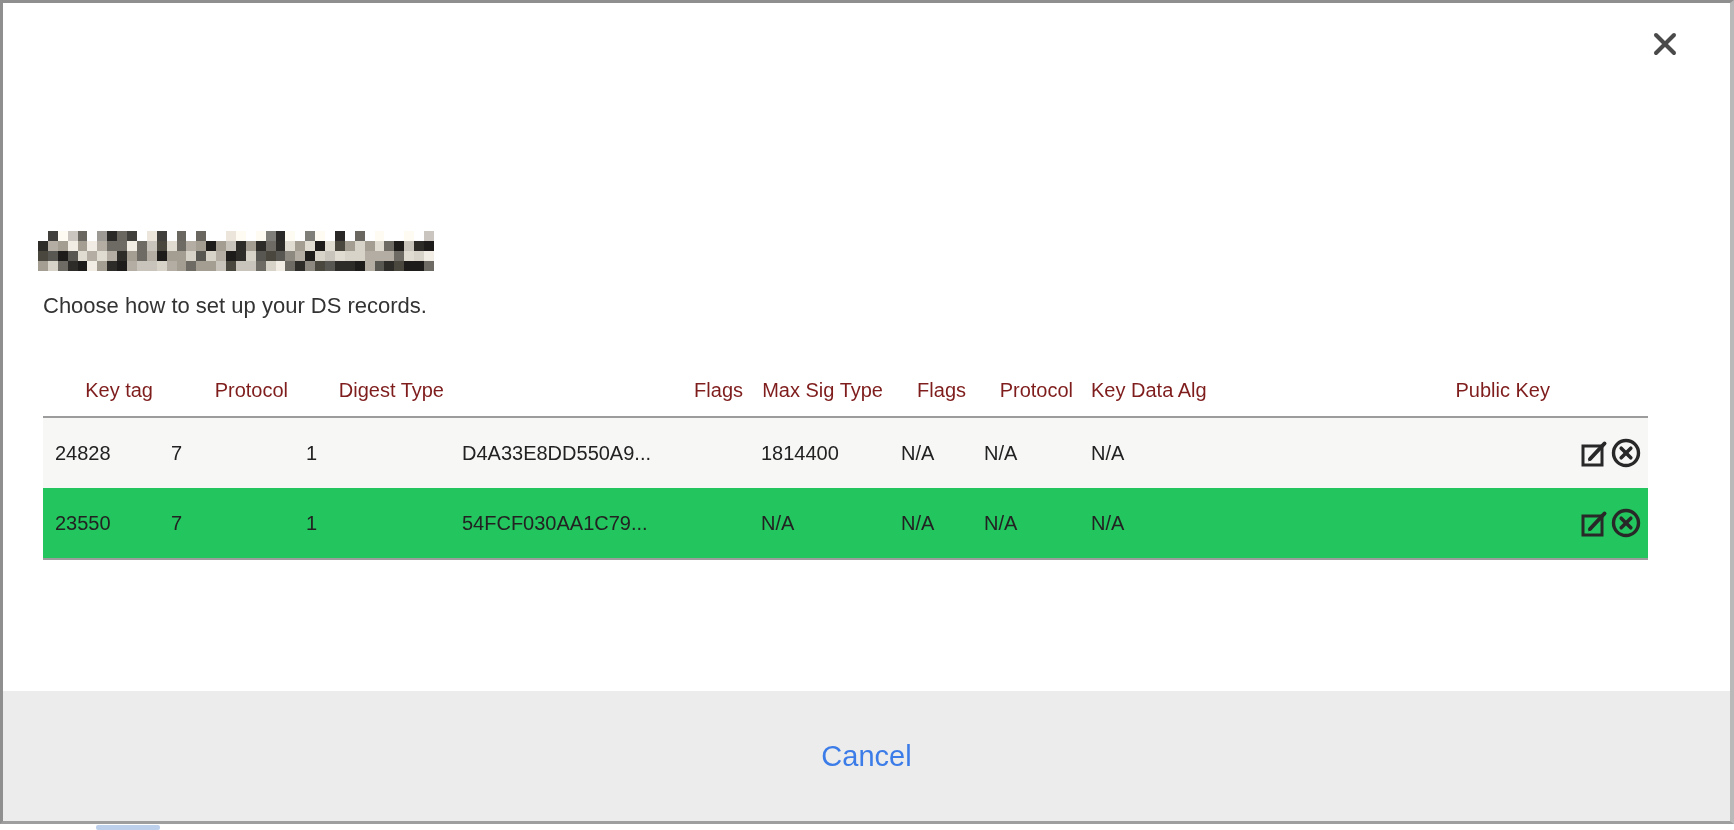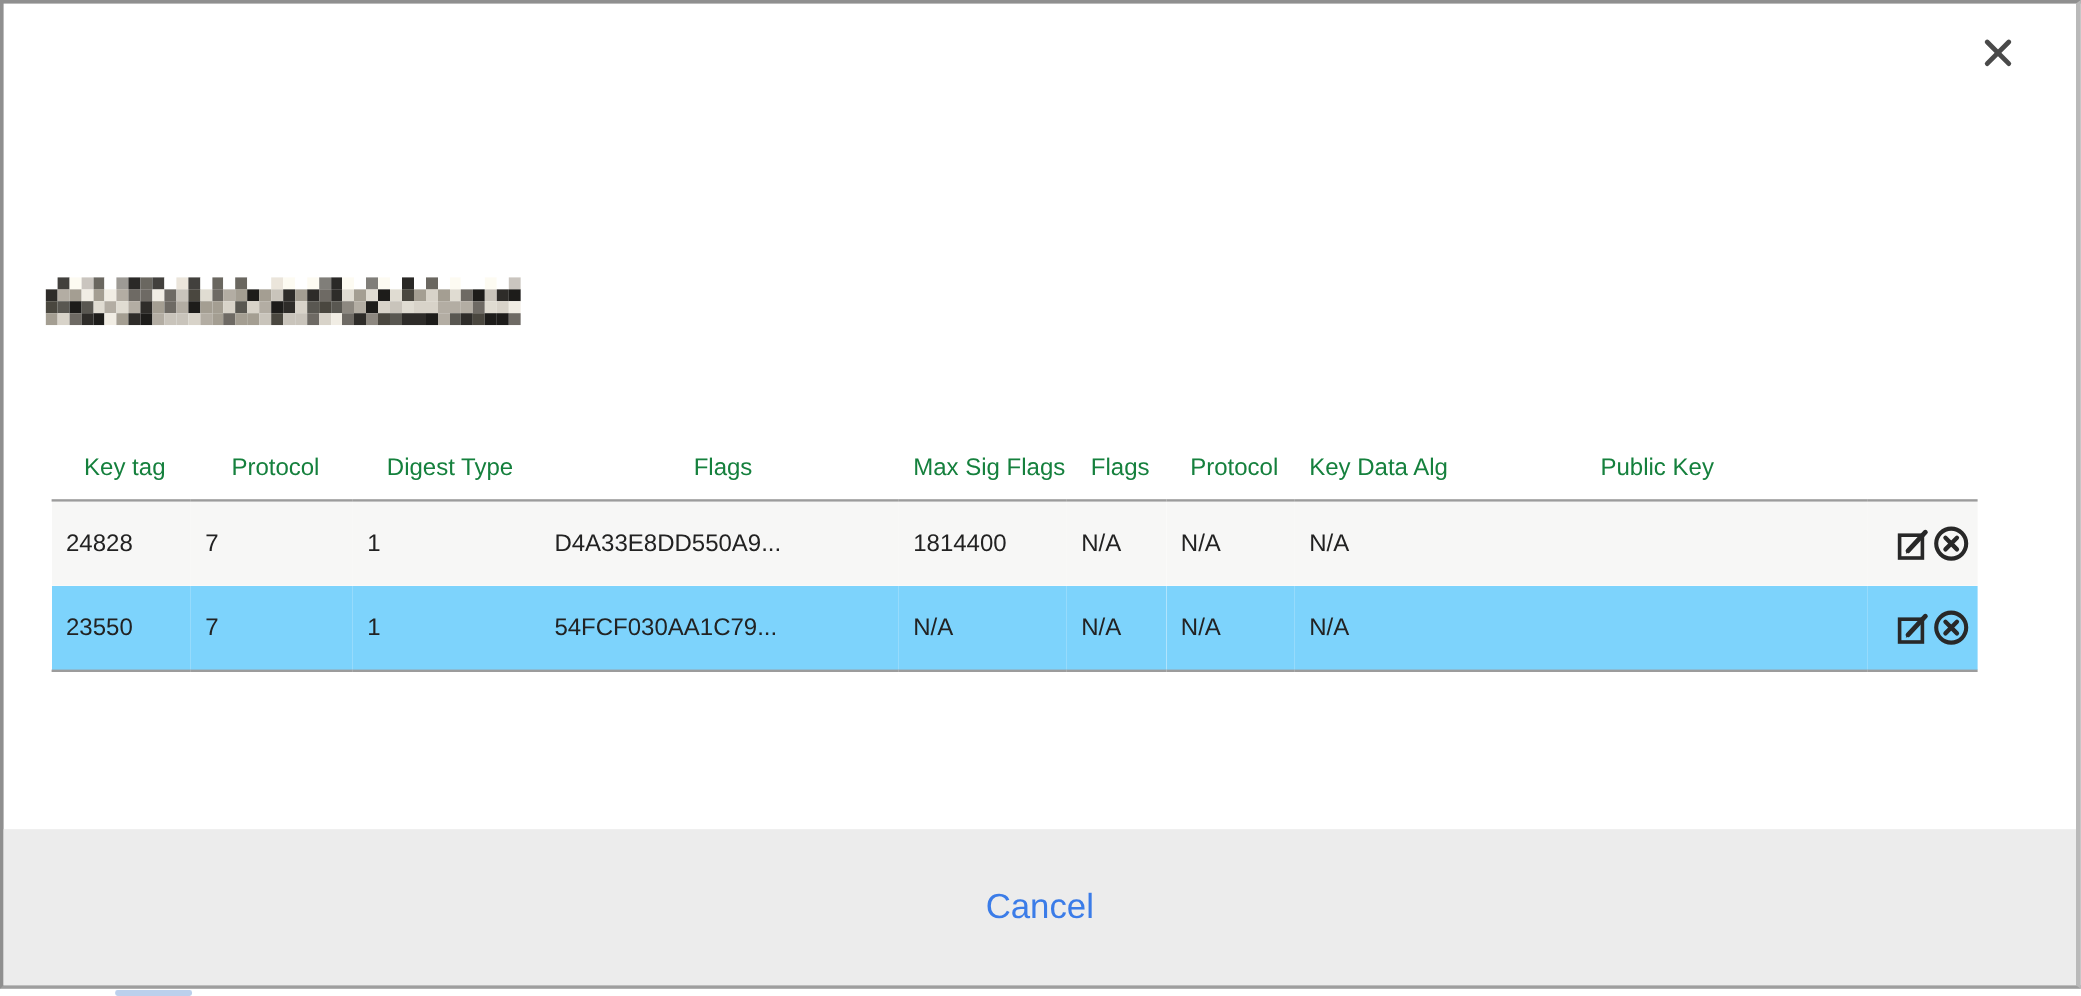--- a/index.html
+++ b/index.html
@@ -47,31 +47,31 @@
     position:absolute; left:40px; top:290px;
     font-size:22px; color:#333;
   }
 
   .ds-table {
     position:absolute; left:40px; top:362px; width:1605px;
     border-collapse:collapse; table-layout:fixed;
     font-size:20px; color:#222;
   }
   .ds-table th {
-    text-align:center; font-weight:400; color:#15803d;
+    text-align:right; font-weight:400; color:#7f1d1d;
     height:52px; padding:0 6px 0 12px; vertical-align:middle;
     white-space:nowrap;
   }
   .ds-table tbody { border-top:2px solid #9c9c9c; border-bottom:2px solid #9c9c9c; }
   .ds-table td {
     height:71px; padding:0 6px 0 12px; vertical-align:middle;
     white-space:nowrap; overflow:hidden;
   }
   .row-odd  { background:#f7f7f6; }
-  .row-even { background:#7dd3fc; }
+  .row-even { background:#22c55e; }
   .actions-cell { text-align:right; padding-right:6px !important; }
   .row-action { background:none; border:none; padding:0; cursor:pointer; vertical-align:middle; }
   .row-action + .row-action { margin-left:0px; }
   .row-action svg { display:block; }
 
   .add-ds-btn {
     position:absolute; left:40px; top:575px; width:212px; height:43px;
     background:#fff; border:3px solid #66971f; color:#5b9622;
     font-size:20px; font-family:"Liberation Sans", sans-serif; cursor:pointer;
   }
@@ -268,41 +268,42 @@
         <i style="background: rgb(29, 28, 26);"></i>
         <i style="background: rgb(179, 173, 163);"></i>
         <i style="background: rgb(89, 87, 81);"></i>
         <i style="background: rgb(46, 44, 41);"></i>
         <i style="background: rgb(74, 71, 63);"></i>
         <i style="background: rgb(29, 28, 26);"></i>
         <i style="background: rgb(29, 28, 26);"></i>
         <i style="background: rgb(110, 106, 100);"></i>
       </div>
 
+    <p class="instruction">Choose how to set up your DS records.</p>
 
     <table class="ds-table">
       <colgroup>
         <col style="width:116px">
           <col style="width:135px">
           <col style="width:156px">
         <col style="width:299px">
           <col style="width:140px">
           <col style="width:83px">
         <col style="width:107px">
           <col style="width:121px">
           <col style="width:356px">
         <col style="width:92px">
       </colgroup>
       <thead>
         <tr>
           <th>Key tag</th>
           <th>Protocol</th>
           <th>Digest Type</th>
           <th>Flags</th>
-          <th>Max Sig Flags</th>
+          <th>Max Sig Type</th>
           <th>Flags</th>
           <th>Protocol</th>
           <th>Key Data Alg</th>
           <th>Public Key</th>
           <th></th>
         </tr>
       </thead>
       <tbody>
         <tr class="row-odd">
           <td>24828</td>

